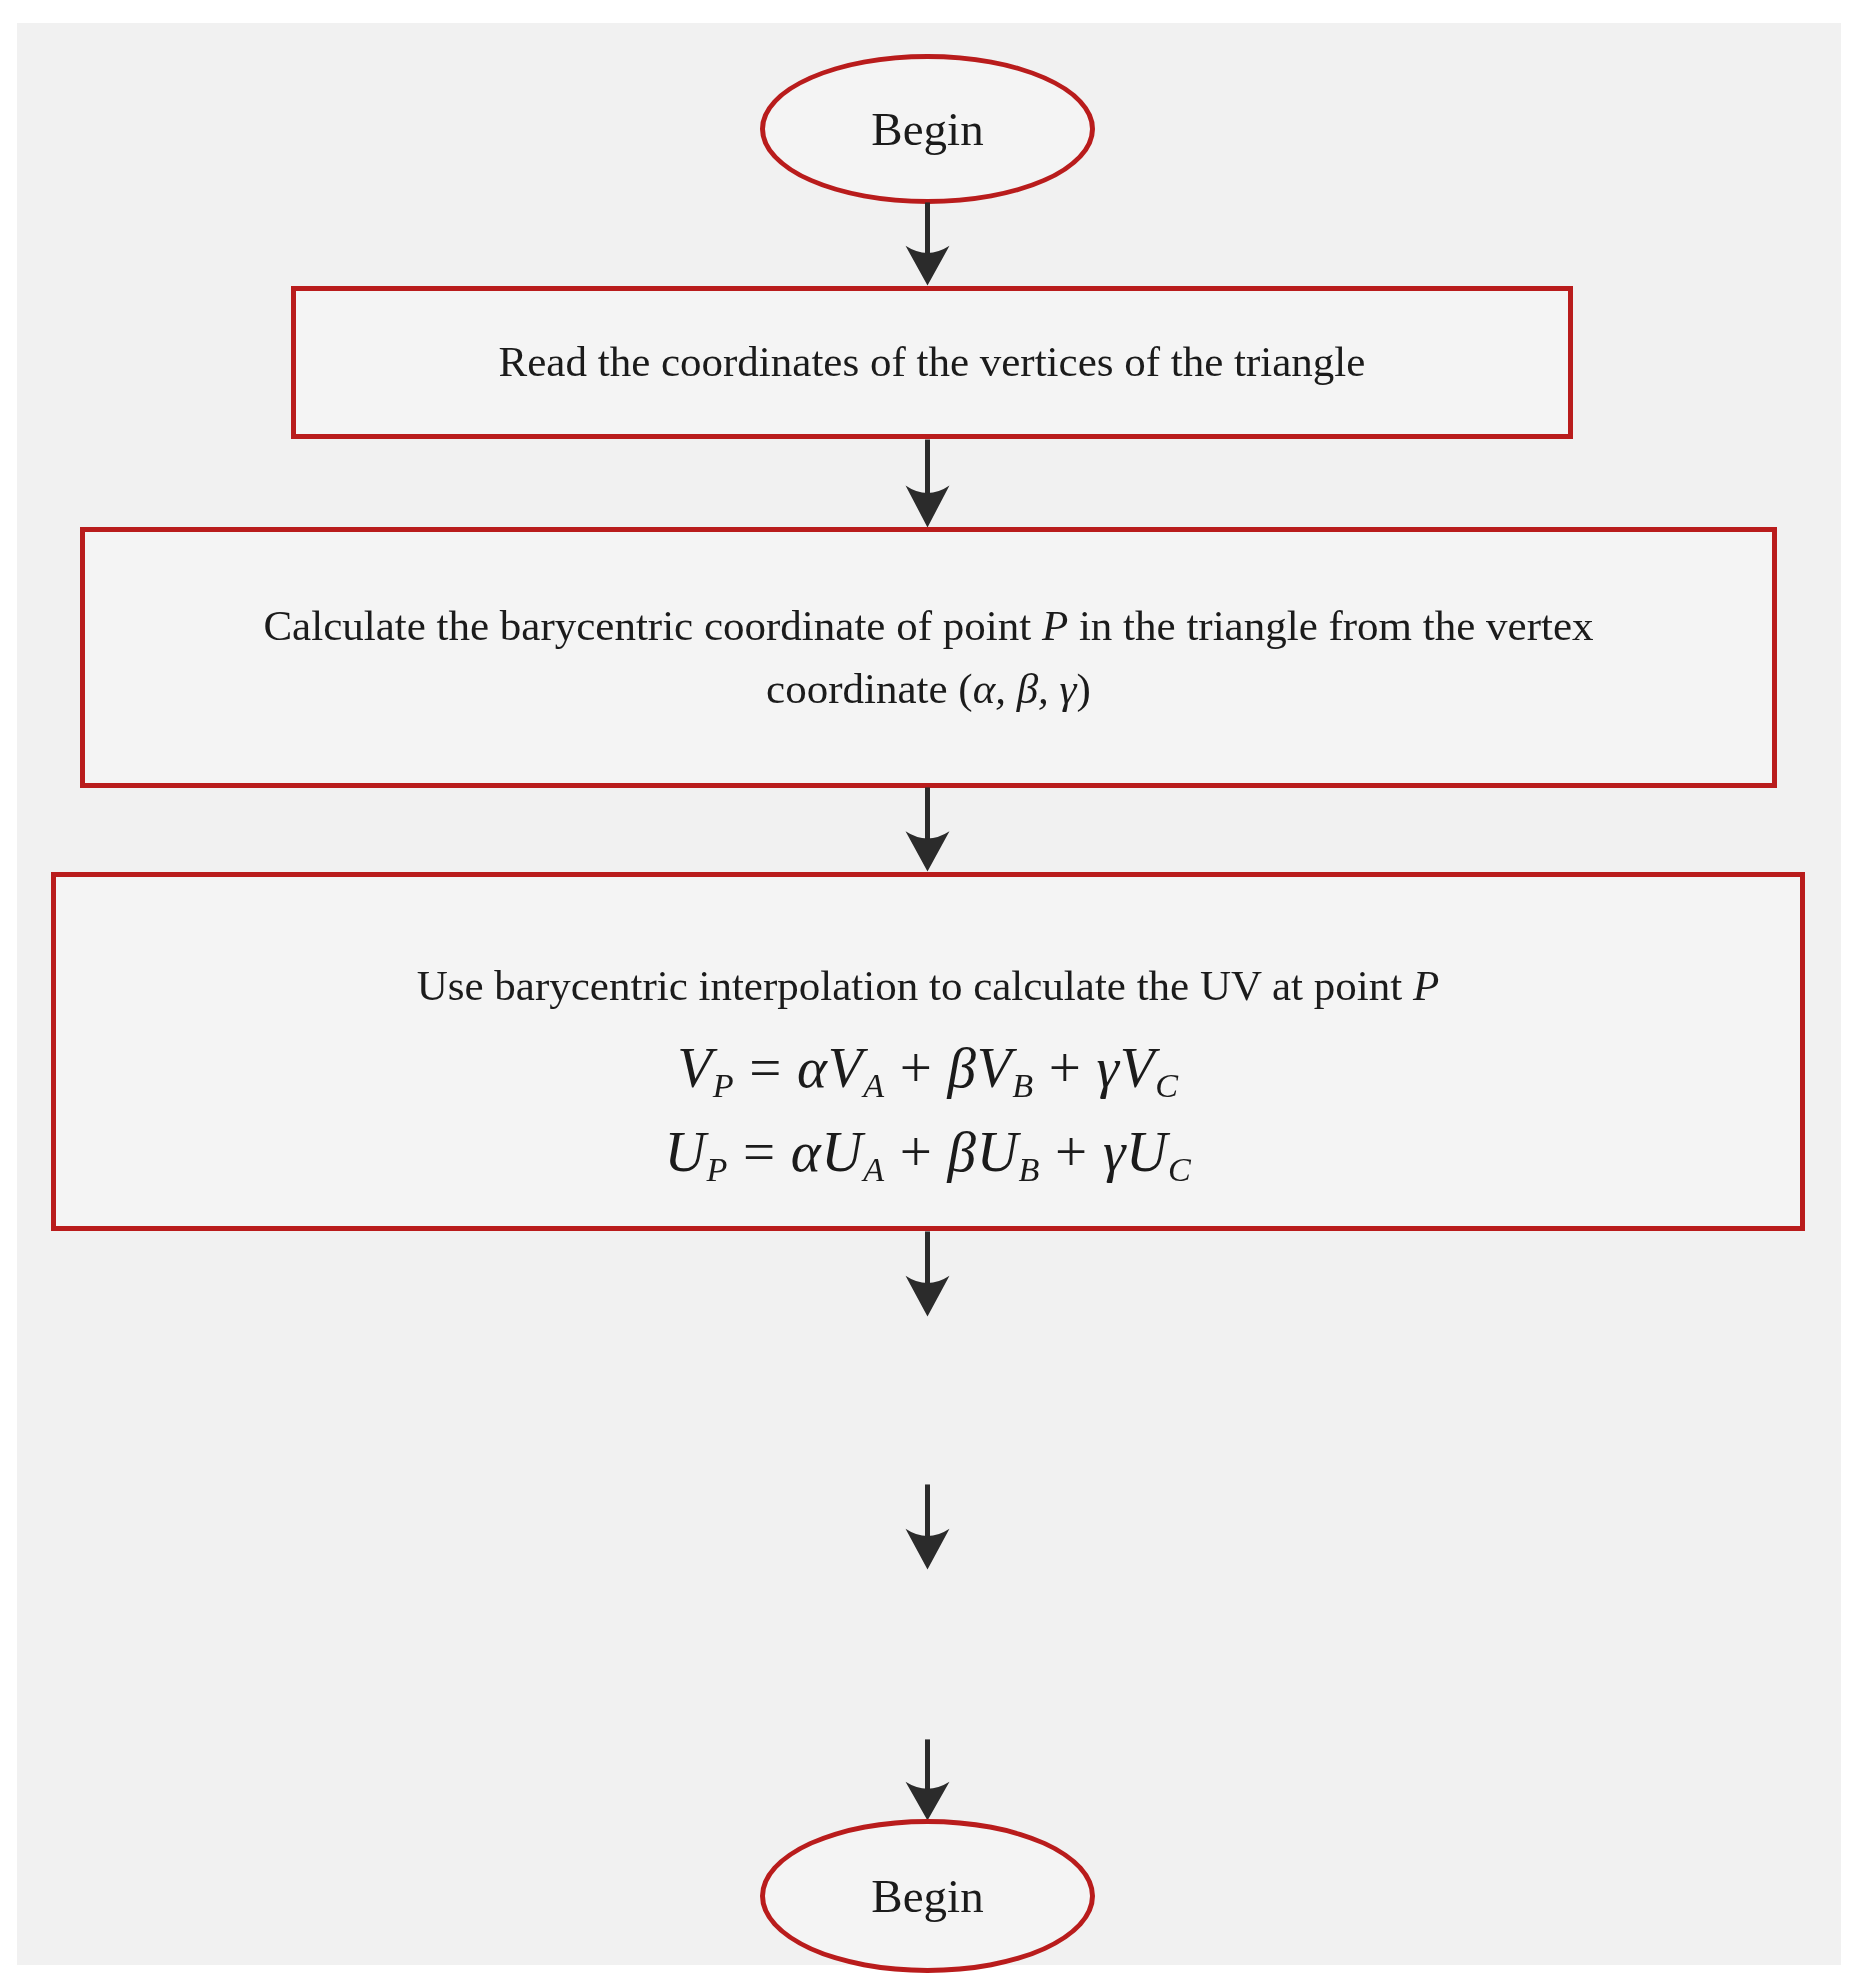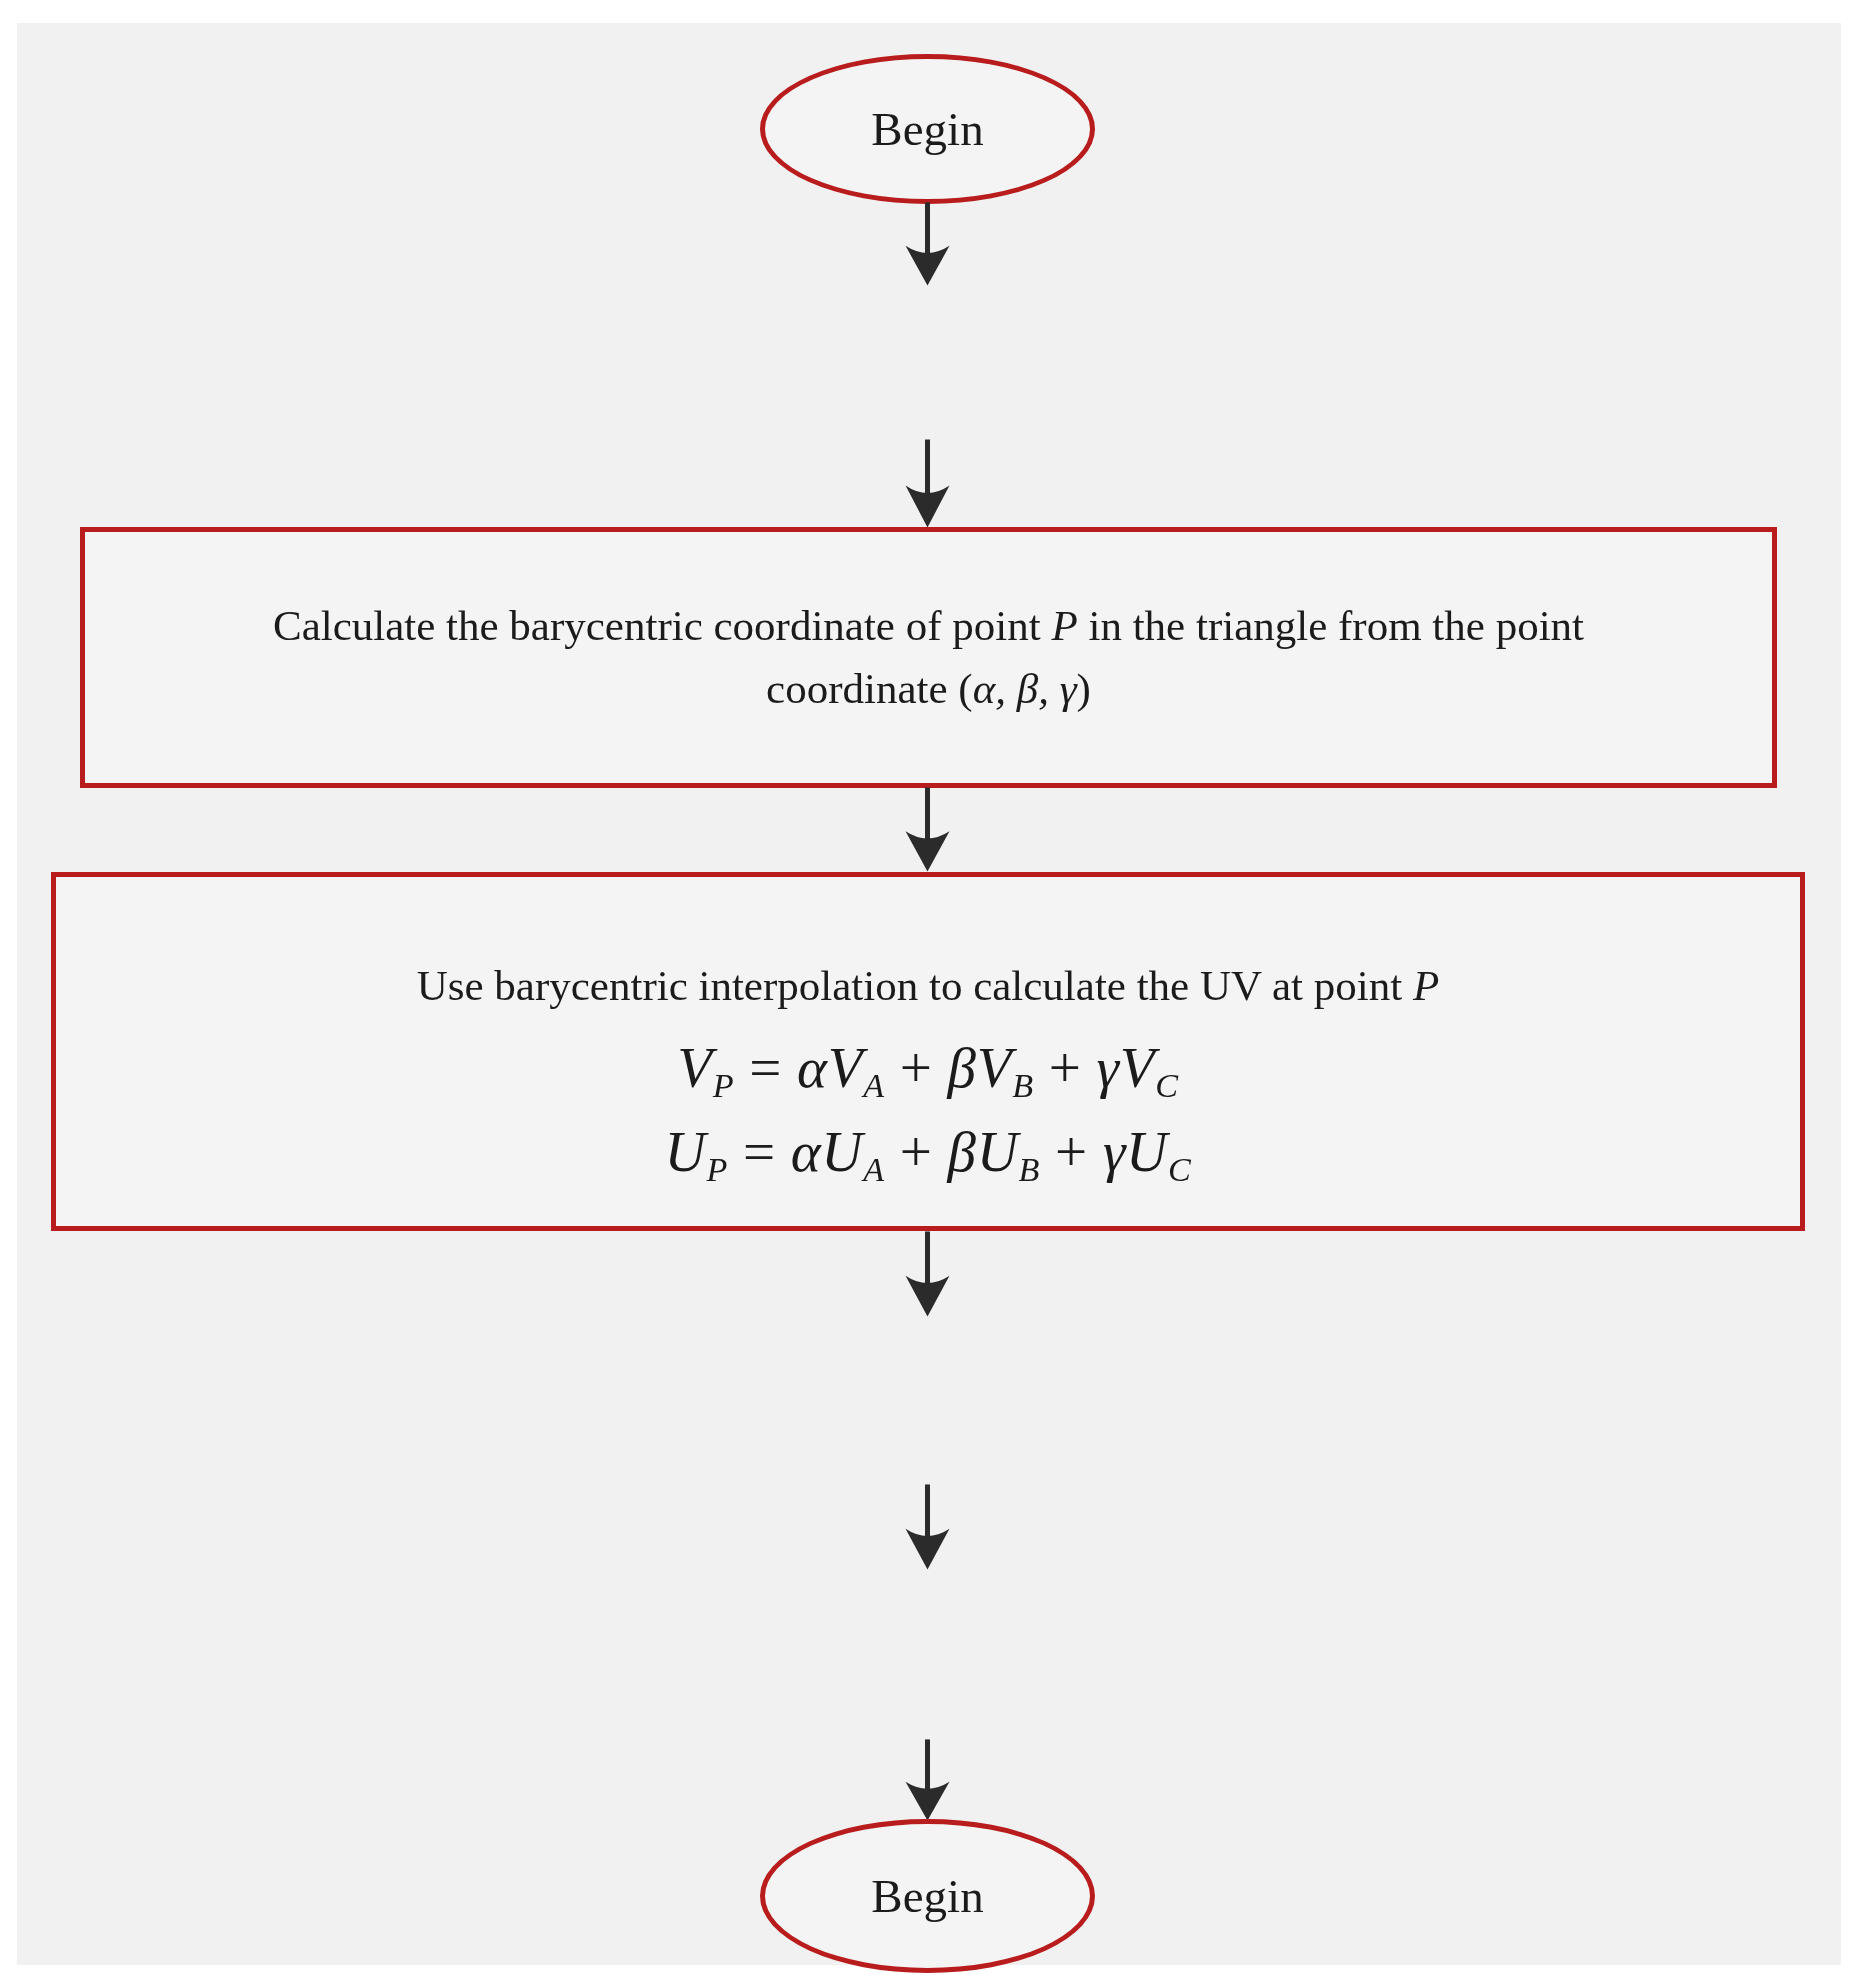--- a/index.html
+++ b/index.html
@@ -73,28 +73,31 @@
 
     <div class="node oval" style="left:743px; top:31px; width:335px; height:150px;">
       <span>Begin</span>
     </div>
 
     <svg class="arrow" style="left:885px; top:178px;" width="51" height="86" viewBox="0 0 72 121" preserveAspectRatio="none">
       <line x1="36" y1="2" x2="36" y2="76" stroke="#2b2b2b" stroke-width="7"></line>
       <path d="M 5 63 Q 36 83 67 63 L 36 119 Z" fill="#2b2b2b"></path>
     </svg>
 
+    <div class="node box" style="left:274px; top:263px; width:1282px; height:153px;">
+      <span>Read the coordinates of the vertices of the triangle</span>
+    </div>
 
     <svg class="arrow" style="left:885px; top:415px;" width="51" height="91" viewBox="0 0 72 121" preserveAspectRatio="none">
       <line x1="36" y1="2" x2="36" y2="76" stroke="#2b2b2b" stroke-width="7"></line>
       <path d="M 5 63 Q 36 83 67 63 L 36 119 Z" fill="#2b2b2b"></path>
     </svg>
 
     <div class="node box" style="left:63px; top:504px; width:1697px; height:261px;">
-      <div><span>Calculate the barycentric coordinate of point </span><span class="it">P</span><span> in the triangle from the point</span><br><span>coordinate (</span><span class="it">α, β, γ</span><span>)</span></div>
+      <div><span>Calculate the barycentric coordinate of point </span><span class="it">P</span><span> in the triangle from the vertex</span><br><span>coordinate (</span><span class="it">α, β, γ</span><span>)</span></div>
     </div>
 
     <svg class="arrow" style="left:885px; top:763px;" width="51" height="87" viewBox="0 0 72 121" preserveAspectRatio="none">
       <line x1="36" y1="2" x2="36" y2="76" stroke="#2b2b2b" stroke-width="7"></line>
       <path d="M 5 63 Q 36 83 67 63 L 36 119 Z" fill="#2b2b2b"></path>
     </svg>
 
     <div class="node box" style="left:34px; top:849px; width:1754px; height:359px;">
       <div class="uv-block">
         <div class="uv-title"><span>Use barycentric interpolation to calculate the UV at point </span><span class="it">P</span></div>

